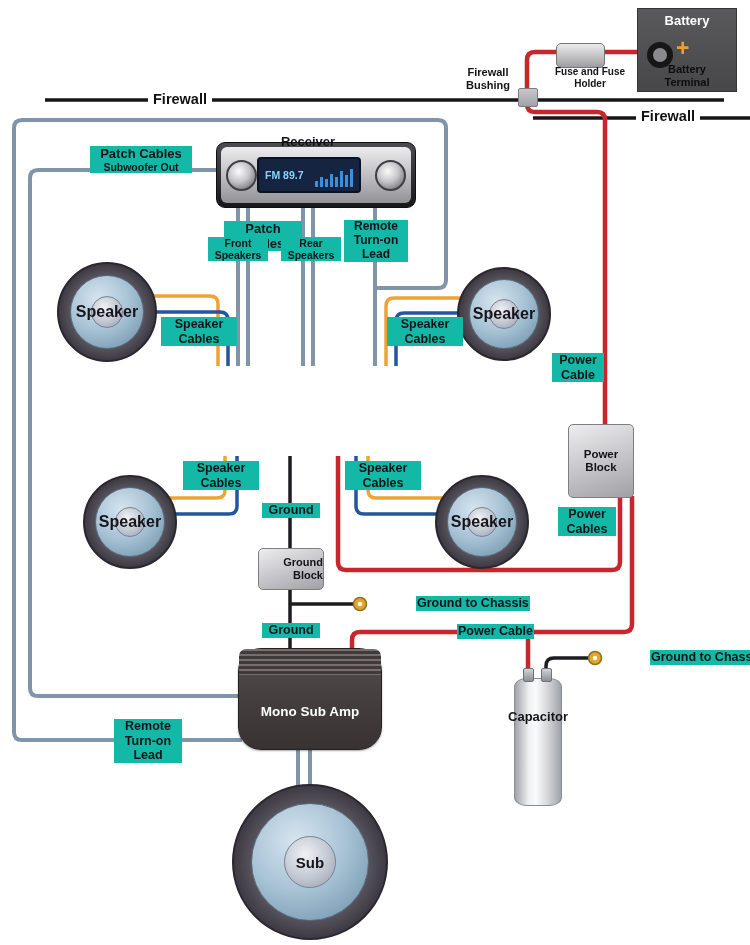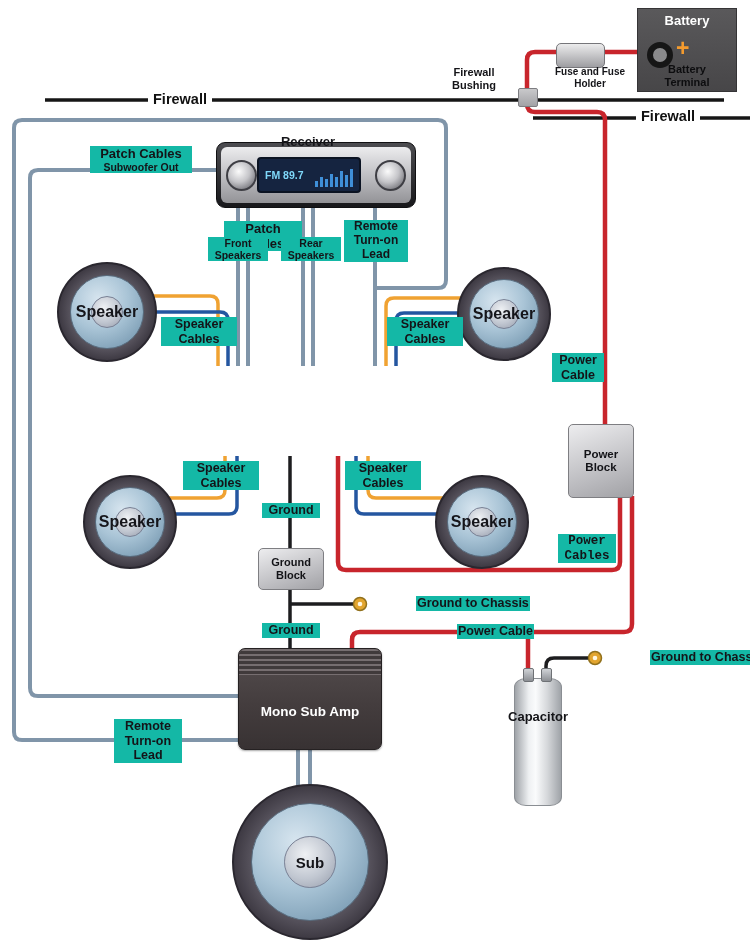--- a/index.html
+++ b/index.html
@@ -65,33 +65,33 @@
   
   .amp { position:absolute; z-index:2; border-radius:7px;
          background:linear-gradient(#554e4f,#443d3e 55%,#383233);
          border:1px solid #252122; display:flex; align-items:center;
          justify-content:center; box-shadow:0 1px 2px rgba(0,0,0,.35); }
   .amp::before { content:""; position:absolute; left:0; right:0; top:0;
          border-radius:7px 7px 0 0;
          background:repeating-linear-gradient(180deg,#766e70 0 2px,#403a3b 2px 5px); }
   .amp4 { left:181px; top:366px; width:248px; height:92px; }
   .amp4::before { height:34px; }
-  .ampsub { left:238px; top:648px; width:142px; height:100px; }
+  .ampsub { left:238px; top:648px; width:142px; height:100px;border-radius:23px; }
   .ampsub::before { height:26px; }
   .amp-label { position:relative; z-index:1; color:#fff; font-weight:700; }
   .amp4 .amp-label { margin-top:32px; font-size:15px; }
   .ampsub .amp-label { margin-top:24px; font-size:13.5px; }
 
   
   .block { position:absolute; z-index:2;
            background:linear-gradient(160deg,#ededef,#b8b8bc 70%,#a1a1a5);
            border:1.5px solid #7e7e82; border-radius:5px;
            display:flex; align-items:center; justify-content:center;
            text-align:center; font-weight:700; color:#131317; line-height:1.15; }
-  .ground-block { left:258px; top:548px; width:64px; height:40px; font-size:11px; }
+  .ground-block { left:258px; top:548px; width:64px; height:40px; font-size:11px;text-align:right; }
   .power-block  { left:568px; top:424px; width:64px; height:72px; font-size:11.5px; }
 
   
   .capacitor { position:absolute; left:514px; top:678px; width:46px; height:126px;
                z-index:2; border:1px solid #8a8e93; border-radius:12px / 9px;
                background:linear-gradient(90deg,#9fa3a8,#eef0f2 30%,#fafbfc 45%,#d6d8db 70%,#9fa3a8); }
   .cap-terminal { position:absolute; z-index:2; width:9px; height:12px;
                background:linear-gradient(#d0d3d7,#8c8f94); border:1px solid #6e7175;
                border-radius:2px; }
 
@@ -238,23 +238,23 @@
   <div class="lbl wl" style="left:161px; top:317px; width:74px; font-size:12.5px;">Speaker Cables</div>
   <div class="lbl wl" style="left:387px; top:317px; width:74px; font-size:12.5px;">Speaker Cables</div>
   <div class="lbl wl" style="left:183px; top:461px; width:74px; font-size:12.5px;">Speaker Cables</div>
   <div class="lbl wl" style="left:345px; top:461px; width:74px; font-size:12.5px;">Speaker Cables</div>
 
   <div class="lbl wl" style="left:262px; top:503px; width:56px; font-size:12.5px;">Ground</div>
   <div class="lbl wl nw" style="left:372px; top:596px; font-size:12.5px;">Ground to Chassis</div>
   <div class="lbl wl" style="left:262px; top:623px; width:56px; font-size:12.5px;">Ground</div>
 
   <div class="lbl wl" style="left:552px; top:353px; width:50px; font-size:12.5px;">Power Cable</div>
-  <div class="lbl wl" style="left:558px; top:534px; width:56px; font-size:12.5px;font-family:Liberation Mono, monospace;">Power Cables</div>
+  <div class="lbl wl" style="left:558px; top:507px; width:56px; font-size:12.5px;">Power Cables</div>
   <div class="lbl wl nw" style="left:413px; top:624px; font-size:12.5px;">Power Cable</div>
   <div class="lbl wl nw" style="left:606px; top:650px; font-size:12.5px;">Ground to Chassis</div>
 
   <div class="lbl" style="left:499px; top:709px; width:78px; font-size:13px; z-index:4;">Capacitor</div>
   <div class="lbl wl" style="left:114px; top:719px; width:66px; font-size:12.5px;">Remote Turn-on Lead</div>
 
   <div class="lbl" style="left:550px; top:66px; width:80px; font-size:10px;">Fuse and Fuse Holder</div>
-  <div class="lbl" style="left:436px; top:66px; width:76px; font-size:11px;text-align:center;">Firewall Bushing</div>
+  <div class="lbl" style="left:450px; top:66px; width:76px; font-size:11px;text-align:center;">Firewall Bushing</div>
 
 </div>
 
 </body></html>

